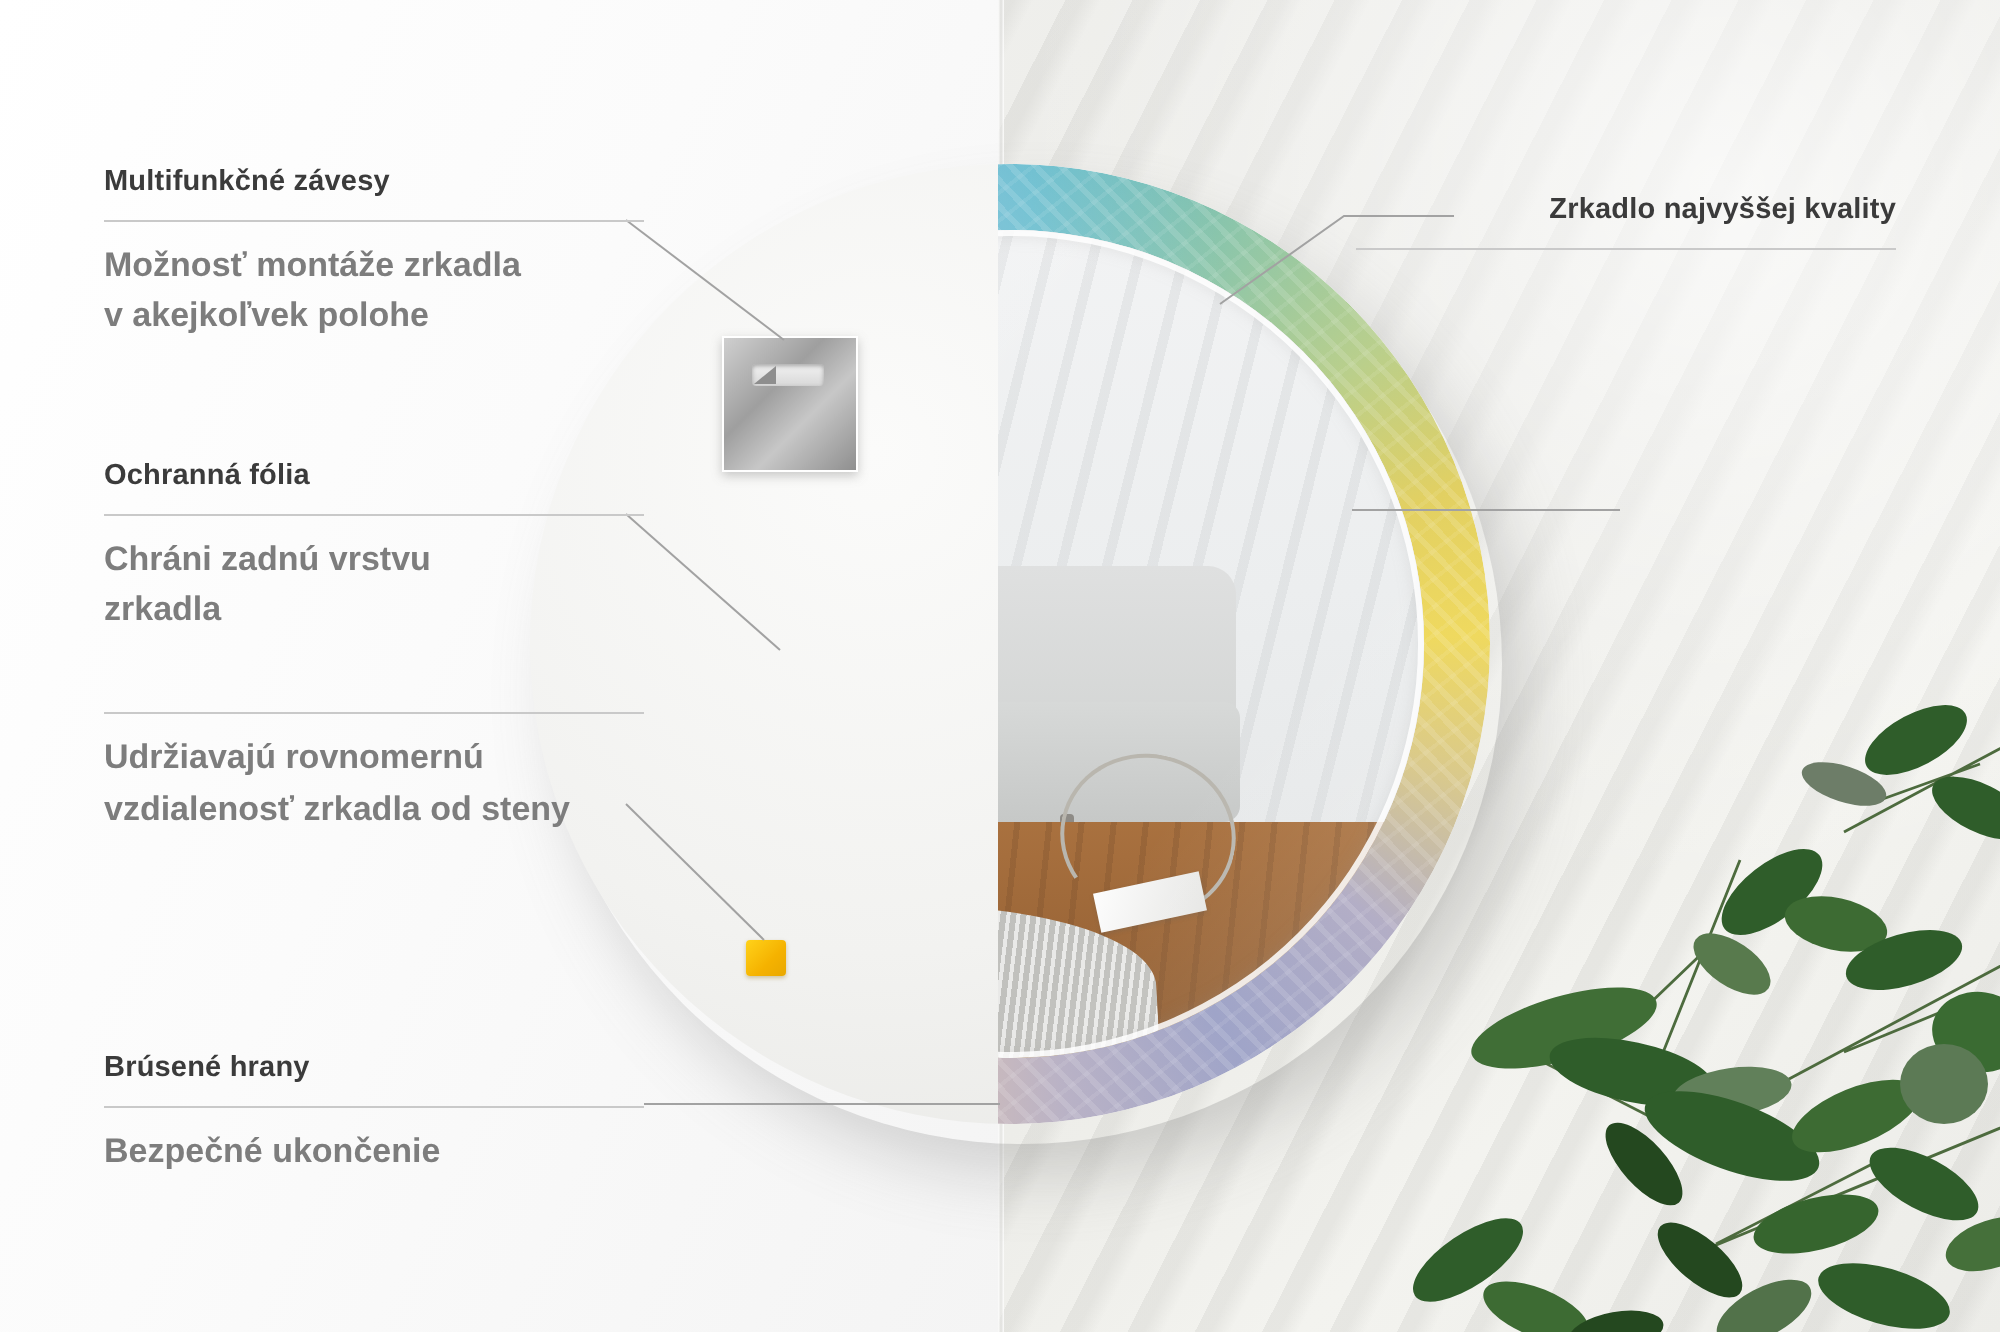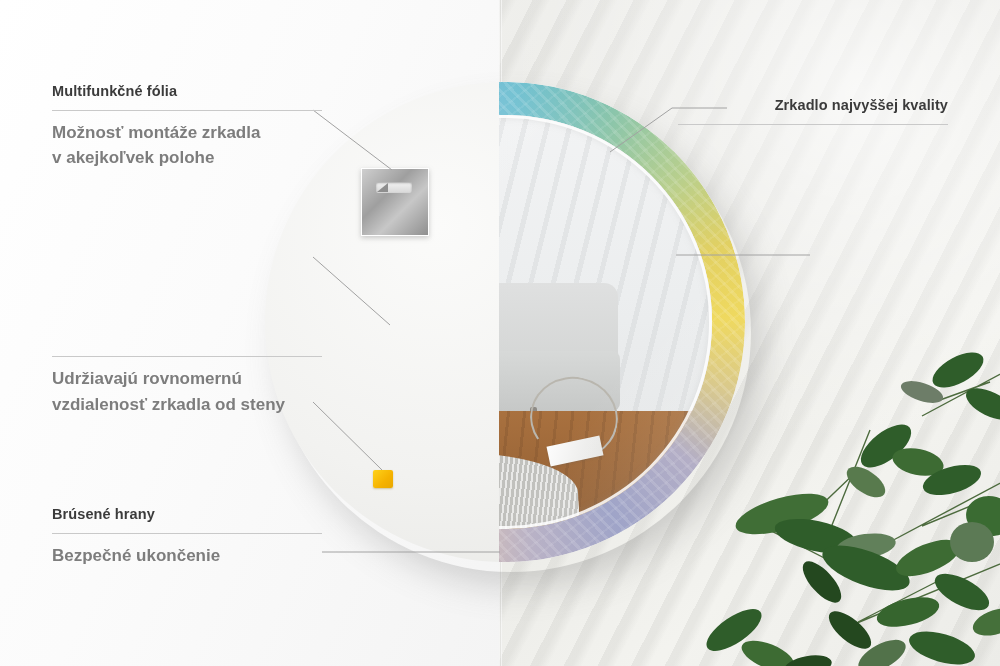--- a/index.html
+++ b/index.html
@@ -298,38 +298,46 @@
       <path d="M313 110 L392 170"></path>
       <path d="M313 257 L390 325"></path>
       <path d="M313 402 L382 470"></path>
       <path d="M322 552 L500 552"></path>
       <path d="M727 108 L672 108 L610 152"></path>
       <path d="M810 255 L676 255"></path>
     </g>
   </svg>
 
   <div class="callout left-co" style="top:82px">
-    <h3>Multifunkčné fólia</h3>
+    <h3>Multifunkčné závesy</h3>
     <div class="rule"></div>
     <p>
       <span>Možnosť montáže zrkadla</span><br>
       <span>v akejkoľvek polohe</span>
     </p>
   </div>
 
+  <div class="callout left-co" style="top:229px">
+    <h3>Ochranná fólia</h3>
+    <div class="rule"></div>
+    <p>
+      <span>Chráni zadnú vrstvu</span><br>
+      <span>zrkadla</span>
+    </p>
+  </div>
 
   <div class="callout left-co" style="top:356px">
     <div class="rule"></div>
     <p>
       <span>Udržiavajú rovnomernú</span><br>
       <span>vzdialenosť zrkadla od steny</span>
     </p>
   </div>
 
-  <div class="callout left-co" style="top:505px">
+  <div class="callout left-co" style="top:525px">
     <h3>Brúsené hrany</h3>
     <div class="rule"></div>
     <p>
       <span>Bezpečné ukončenie</span>
     </p>
   </div>
 
   <div class="callout right-co" style="left:678px;top:96px">
     <h3>Zrkadlo najvyššej kvality</h3>
     <div class="rule"></div>

